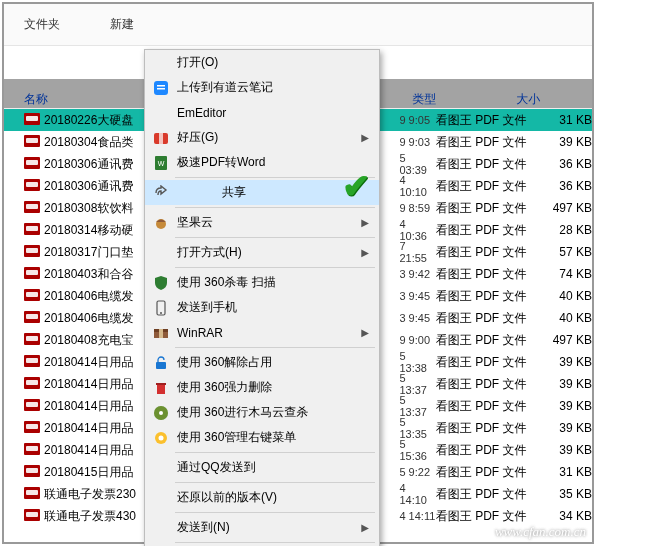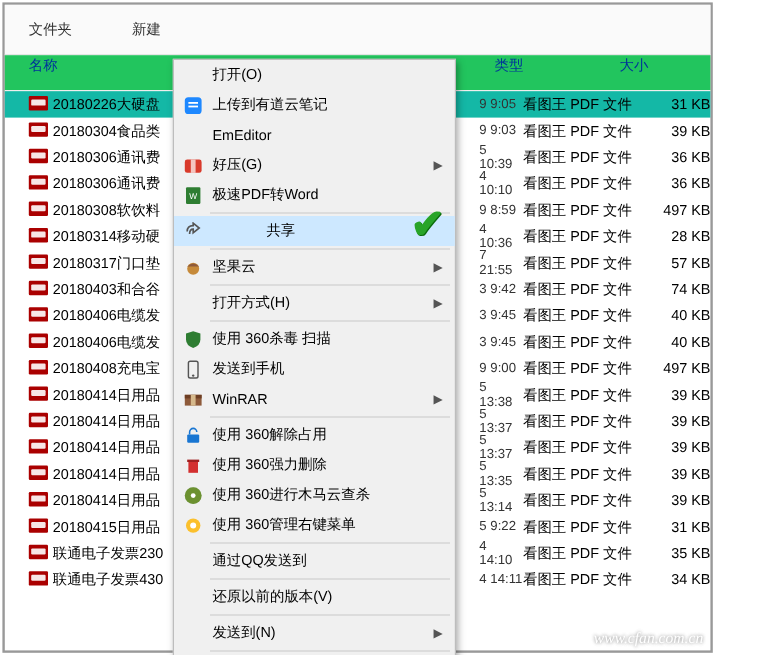--- a/index.html
+++ b/index.html
@@ -1,21 +1,21 @@
 <!DOCTYPE html>
 <html><head>
 <meta charset="utf-8">
 <style>
   * { margin: 0; padding: 0; box-sizing: border-box; font-family: "Microsoft YaHei", "Segoe UI", sans-serif; }
   body { width: 646px; height: 546px; background: #fff; overflow: hidden; position: relative; font-size: 12px; color: #000; }
   .frame { border: 2px solid #999; width: 592px; height: 542px; margin: 2px; background: #fff; position: relative; }
   .toolbar { height: 42px; border-bottom: 1px solid #e5e5e5; display: flex; align-items: center; padding: 0 20px; gap: 20px; background:#fafafa;}
   .toolbar .fldlbl { font-size:12px; color:#333;}
   .toolbar .newlbl { font-size:12px; color:#333; margin-left: 30px;}
-  .headerrow { display:flex; align-items:flex-start; height: 30px; padding-left: 20px; color:#003399; border-bottom:1px solid #eee; background:#22c55e;}
+  .headerrow { display:flex; align-items:flex-end; height: 30px; padding-left: 20px; color:#003399; border-bottom:1px solid #eee; background:#a3a3a3;margin-top:33px;}
   .headerrow .col { font-size:12px; }
   .col-name { width: 410px; }
   .col-type { width: 110px; }
   .col-size { width: 80px; text-align:left;}
   .filelist { position: relative; }
   .row { display:flex; align-items:center; height: 22px; padding-left: 20px; }
   .row.selected { background:#14b8a6; }
   .row .icon { width:16px; height:14px; margin-right:4px; display:inline-flex; }
   .row .fname { width: 110px; white-space:nowrap; overflow:hidden; }
   .row .gap { flex:0 0 260px; }
@@ -68,21 +68,21 @@
         <span class="dright">9 9:03</span>
         <span class="type">看图王 PDF 文件</span>
         <span class="size">39 KB</span>
       </div>
       <div class="row">
         <span class="icon">
           <span class="pdf-ico"></span>
         </span>
         <span class="fname">20180306通讯费</span>
         <span class="gap"></span>
-        <span class="dright">5 10:39</span>
+        <span class="dright">5 03:39</span>
         <span class="type">看图王 PDF 文件</span>
         <span class="size">36 KB</span>
       </div>
       <div class="row">
         <span class="icon">
           <span class="pdf-ico"></span>
         </span>
         <span class="fname">20180306通讯费</span>
         <span class="gap"></span>
         <span class="dright">4 10:10</span>
@@ -198,21 +198,21 @@
         <span class="dright">5 13:35</span>
         <span class="type">看图王 PDF 文件</span>
         <span class="size">39 KB</span>
       </div>
       <div class="row">
         <span class="icon">
           <span class="pdf-ico"></span>
         </span>
         <span class="fname">20180414日用品</span>
         <span class="gap"></span>
-        <span class="dright">5 13:14</span>
+        <span class="dright">5 15:36</span>
         <span class="type">看图王 PDF 文件</span>
         <span class="size">39 KB</span>
       </div>
       <div class="row">
         <span class="icon">
           <span class="pdf-ico"></span>
         </span>
         <span class="fname">20180415日用品</span>
         <span class="gap"></span>
         <span class="dright">5 9:22</span>

